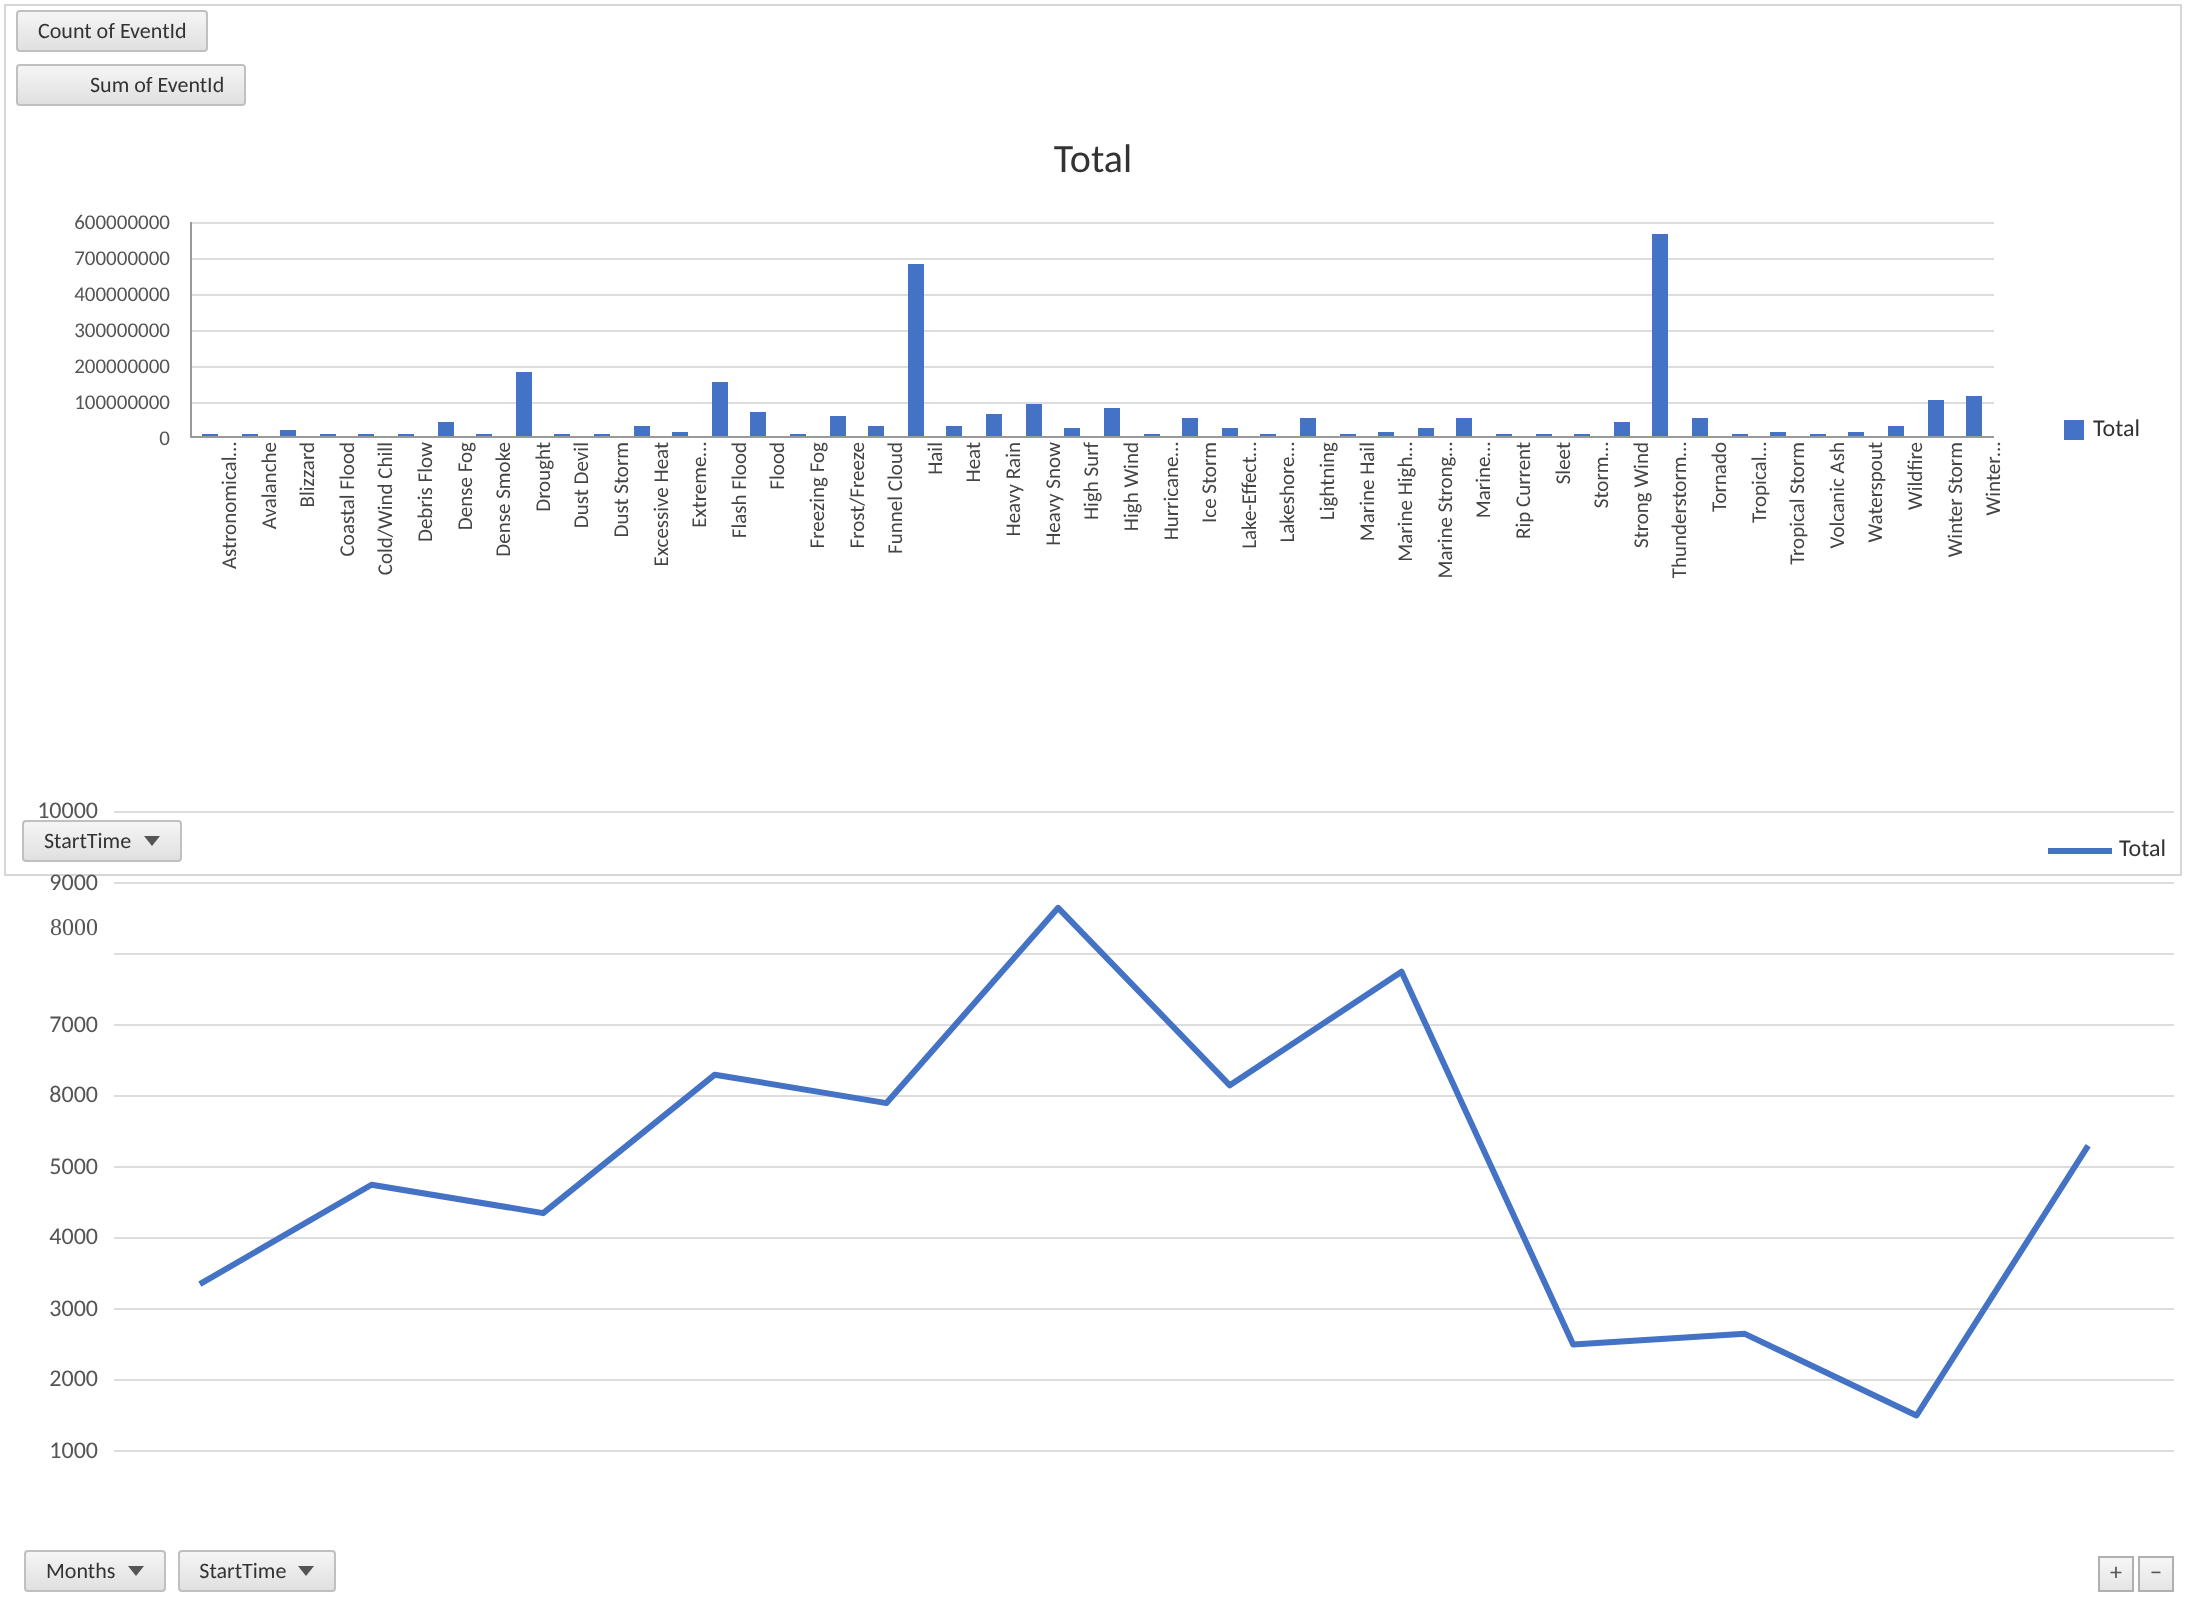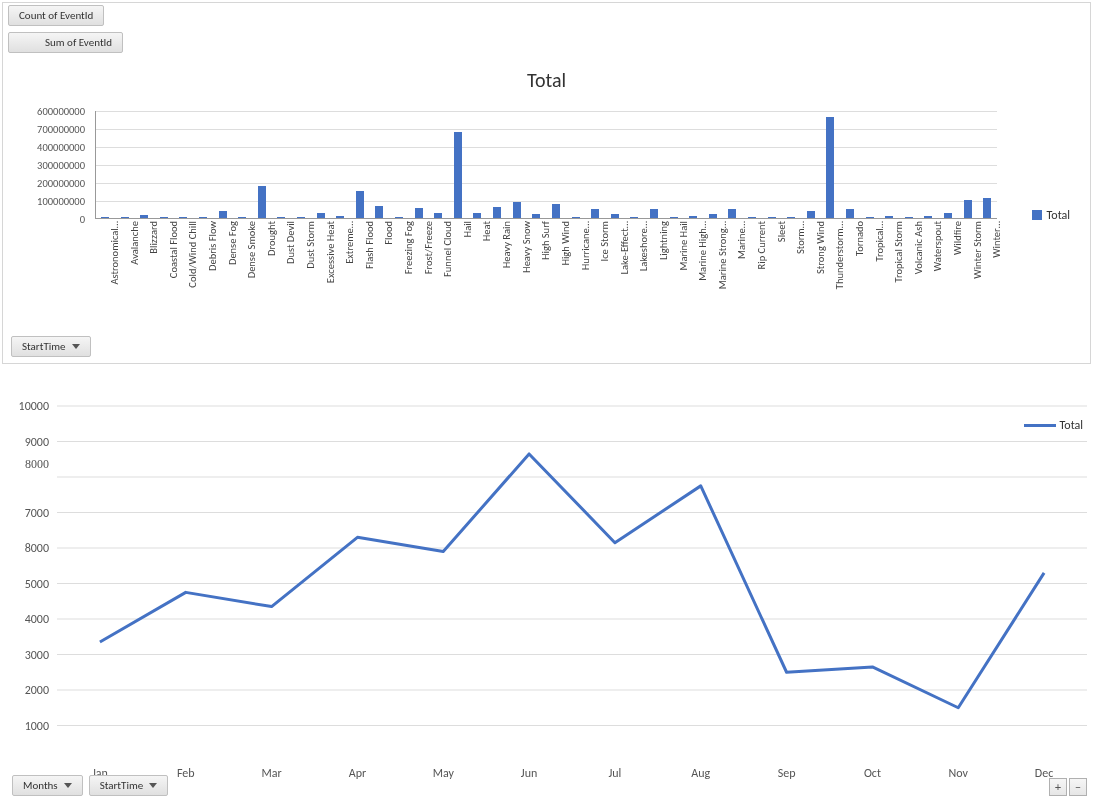--- a/index.html
+++ b/index.html
@@ -27,21 +27,21 @@
   .field-button .caret {
     width: 0; height: 0;
     border-left: 4px solid transparent;
     border-right: 4px solid transparent;
     border-top: 5px solid #555;
   }
   .top-panel {
     border: 1px solid #d6d6d6;
     margin: 2px 9px 0 2px;
     position: relative;
-    height: 362px;
+    height: 436px;
   }
   .top-field1 { position: absolute; top: 2px; left: 5px; }
   .top-field2 { position: absolute; top: 29px; left: 5px; padding-left: 36px; }
   .chart-title {
     text-align: center;
     font-size: 20px;
     color: #333;
     margin-top: 65px;
     margin-bottom: 8px;
   }
@@ -337,34 +337,20 @@
         <line x1="0" y1="213" x2="1030" y2="213" stroke="#ddd" stroke-width="1"></line>
         <line x1="0" y1="177.5" x2="1030" y2="177.5" stroke="#ddd" stroke-width="1"></line>
         <line x1="0" y1="142" x2="1030" y2="142" stroke="#ddd" stroke-width="1"></line>
         <line x1="0" y1="106.50000000000003" x2="1030" y2="106.50000000000003" stroke="#ddd" stroke-width="1"></line>
         <line x1="0" y1="71" x2="1030" y2="71" stroke="#ddd" stroke-width="1"></line>
         <line x1="0" y1="35.5" x2="1030" y2="35.5" stroke="#ddd" stroke-width="1"></line>
         <line x1="0" y1="0" x2="1030" y2="0" stroke="#ddd" stroke-width="1"></line>
         <path d="M42.916666666666664 236.075 L128.75 186.375 L214.58333333333331 200.575 L300.4166666666667 131.35 L386.25 145.55 L472.0833333333333 47.92500000000001 L557.9166666666666 136.675 L643.7499999999999 79.875 L729.5833333333333 266.25 L815.4166666666666 260.925 L901.2499999999999 301.75 L987.0833333333333 166.85 " fill="none" stroke="#4472c4" stroke-width="3" stroke-linejoin="round"></path>
       </svg>
   </div>
-  <div class="line-xlabels" id="line-xlabels">
-      <div class="line-xl" style="left: 42.9167px;">Jan</div>
-      <div class="line-xl" style="left: 128.75px;">Feb</div>
-      <div class="line-xl" style="left: 214.583px;">Mar</div>
-      <div class="line-xl" style="left: 300.417px;">Apr</div>
-      <div class="line-xl" style="left: 386.25px;">May</div>
-      <div class="line-xl" style="left: 472.083px;">Jun</div>
-      <div class="line-xl" style="left: 557.917px;">Jul</div>
-      <div class="line-xl" style="left: 643.75px;">Aug</div>
-      <div class="line-xl" style="left: 729.583px;">Sep</div>
-      <div class="line-xl" style="left: 815.417px;">Oct</div>
-      <div class="line-xl" style="left: 901.25px;">Nov</div>
-      <div class="line-xl" style="left: 987.083px;">Dec</div>
-    </div>
   <div class="legend-bottom">
     <div class="line"></div>
     <span>Total</span>
   </div>
   <div class="bottom-buttons">
     <div class="field-button">
       <span>Months</span>
       <span class="caret"></span>
     </div>
     <div class="field-button">

